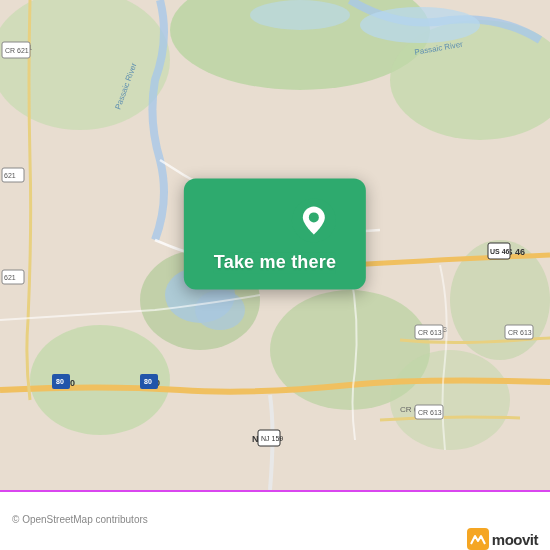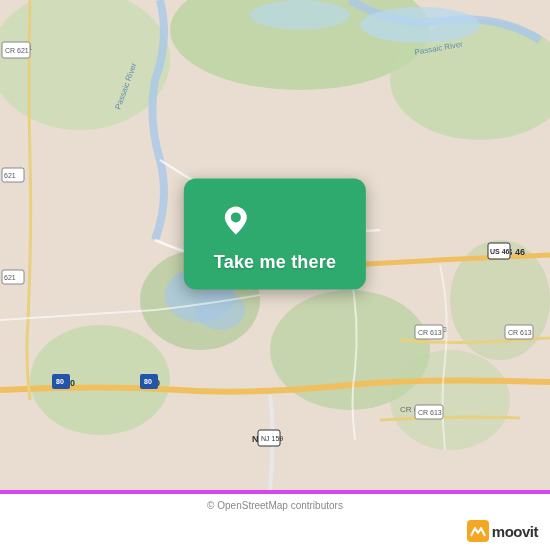--- a/index.html
+++ b/index.html
@@ -30,21 +30,21 @@
     #overlay-card {
       position: absolute;
       top: 50%;
       left: 50%;
       transform: translate(-50%, -60%);
       background: #2eaa6e;
       border-radius: 12px;
       padding: 20px 30px 16px;
       display: flex;
       flex-direction: column;
-      align-items: flex-start;
+      align-items: flex-end;
       box-shadow: 0 4px 16px rgba(0,0,0,0.3);
       min-width: 180px;
     }
 
     #pin-icon {
       width: 44px;
       height: 44px;
       margin-bottom: 10px;
     }
 
@@ -59,41 +59,41 @@
       text-shadow: 0 1px 2px rgba(0,0,0,0.2);
       letter-spacing: 0.2px;
     }
 
     
     #bottom-bar {
       width: 550px;
       height: 60px;
       background: #fff;
       display: flex;
-      flex-direction: row;
+      flex-direction: column;
       justify-content: center;
       padding: 6px 12px;
-      border-top: 4px solid #d946ef;
+      border-top: 2px solid #d946ef;
     }
 
     #copyright-line {
       font-size: 10px;
       color: #888;
       margin-bottom: 4px;
     }
 
     #address-line {
       font-size: 13px;
       color: #222;
       font-weight: 400;
     }
 
     #moovit-logo {
       position: absolute;
-      bottom: 8px;
+      bottom: 0;
       right: 12px;
       display: flex;
       align-items: center;
       gap: 3px;
     }
 
     #moovit-text {
       font-size: 15px;
       font-weight: bold;
       color: #333;

